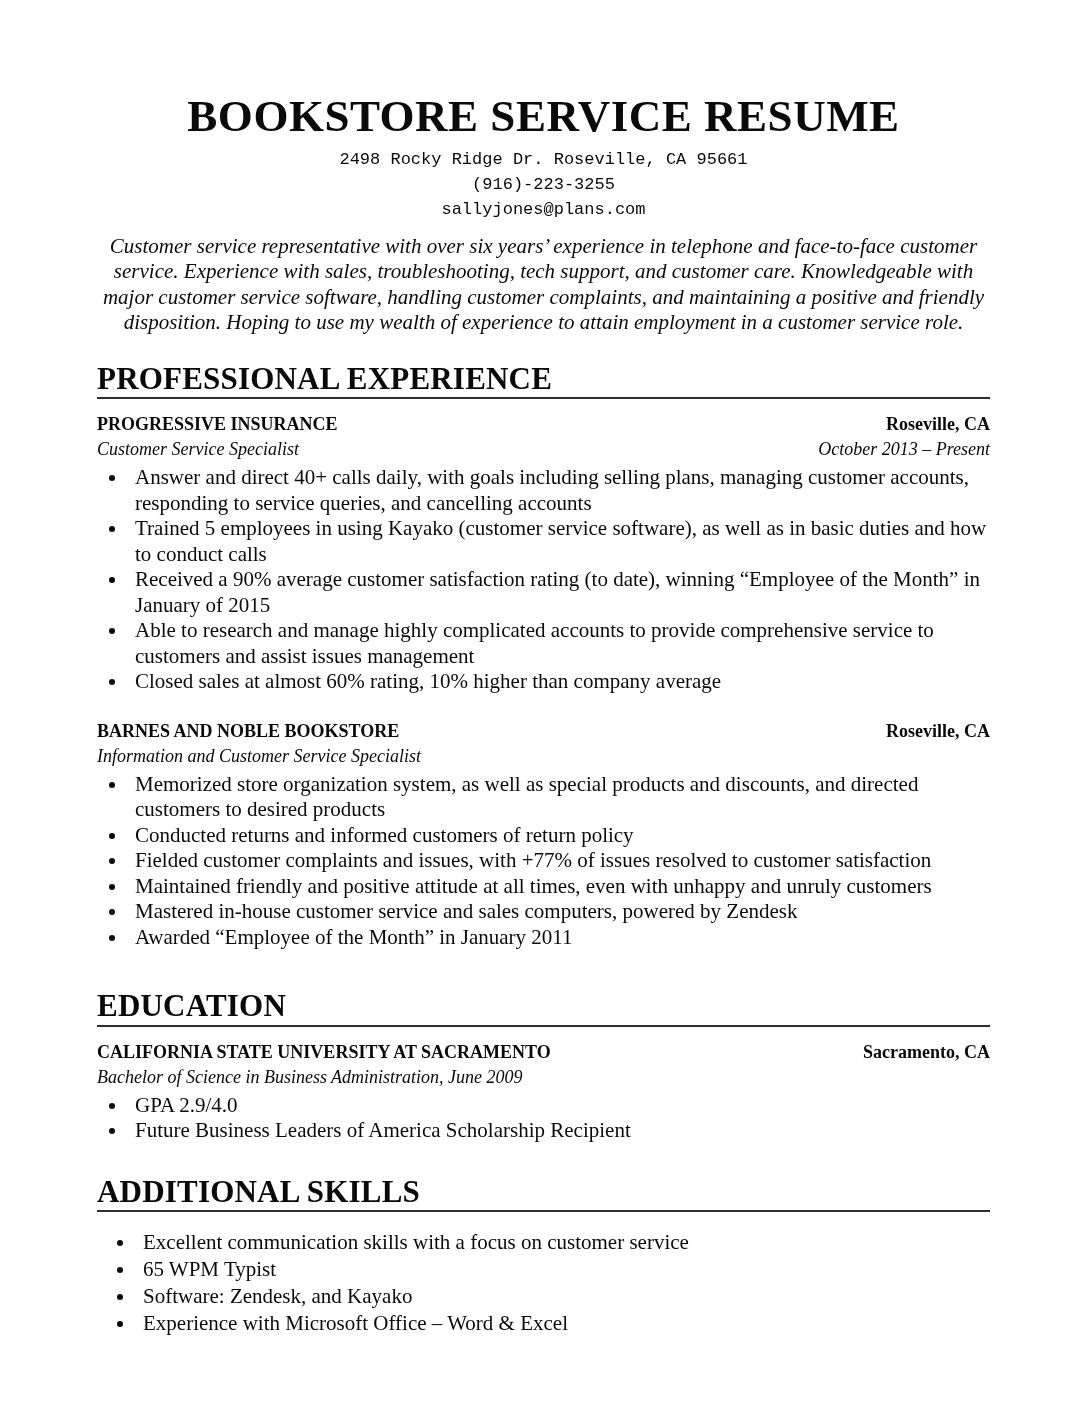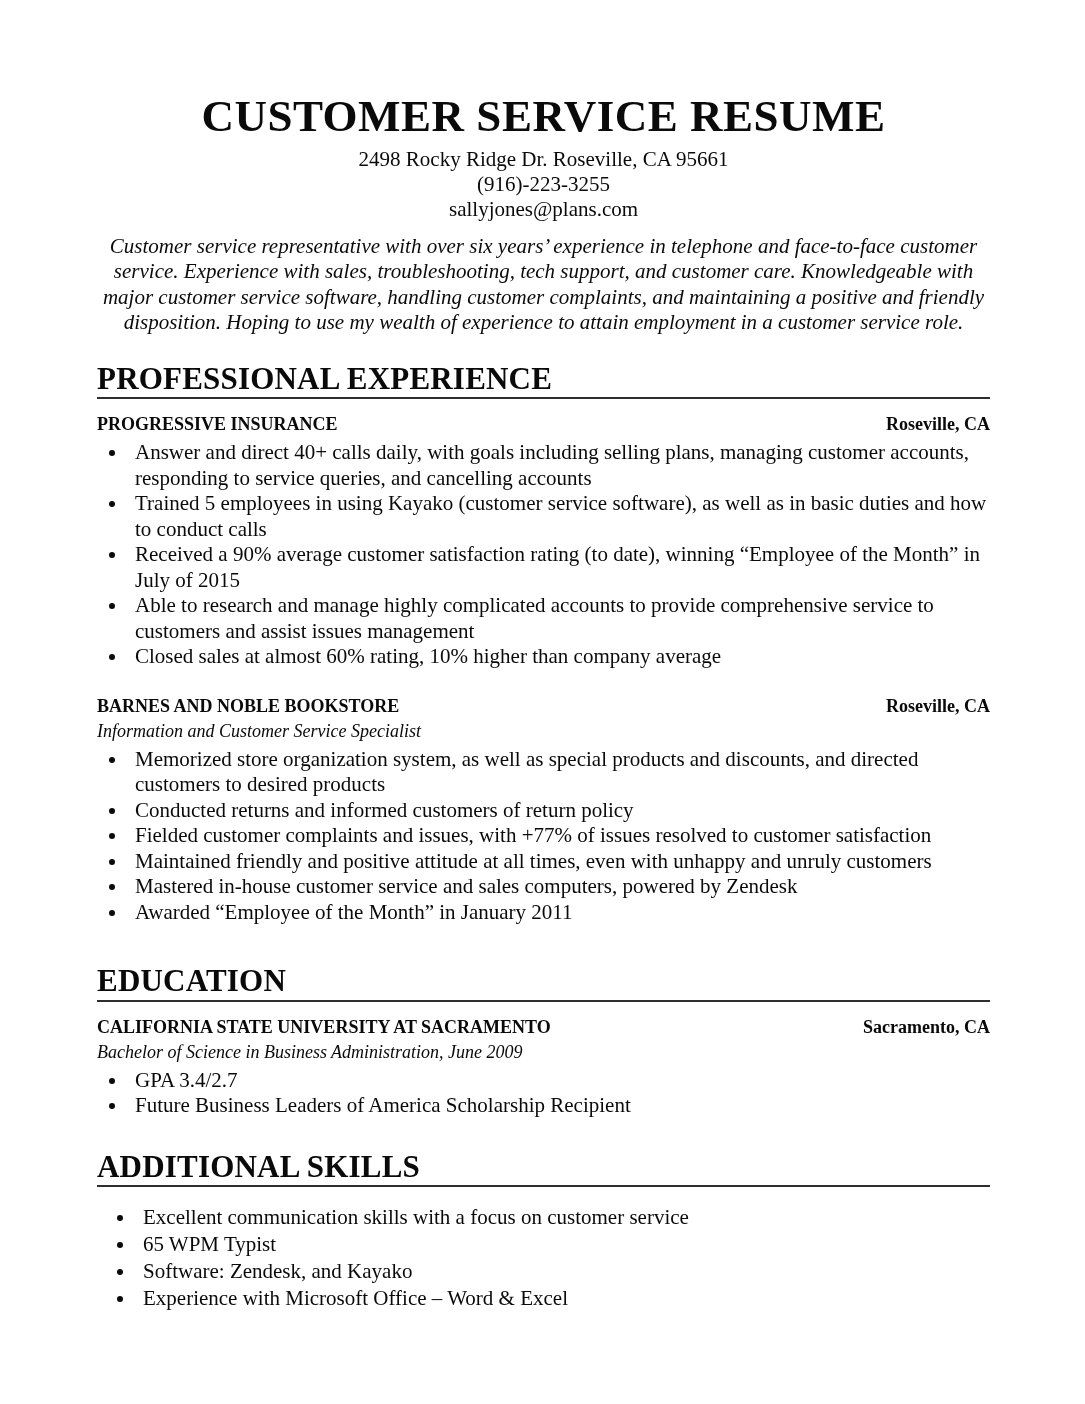--- a/index.html
+++ b/index.html
@@ -20,22 +20,23 @@
 
   
   .resume-header { text-align: center; }
   .resume-title {
     font-size: 45px;
     font-weight: bold;
     letter-spacing: 0.5px;
     line-height: 1.1;
   }
   .contact-line {
-    font-size: 21px;
+    font-size: 17px;
     line-height: 25px;
+    font-family: Liberation Mono, monospace;
   }
   .contact-block { margin-top: 5px; }
 
   
   .summary {
     margin-top: 12px;
     font-style: italic;
     font-size: 21px;
     line-height: 25.5px;
     text-align: center;
@@ -82,42 +83,46 @@
   .section-skills    { margin-top: 30px; }
   .section-skills ul.bullets { margin-top: 18px; padding-left: 39px; }
   .section-skills ul.bullets li { margin-bottom: 1.5px; }
 </style>
 </head>
 <body>
 
 <div class="page">
 
   <div class="resume-header">
-    <div class="resume-title">CUSTOMER SERVICE RESUME</div>
+    <div class="resume-title">BOOKSTORE SERVICE RESUME</div>
     <div class="contact-block">
       <div class="contact-line">2498 Rocky Ridge Dr. Roseville, CA 95661</div>
       <div class="contact-line">(916)-223-3255</div>
       <div class="contact-line">sallyjones@plans.com</div>
     </div>
   </div>
 
   <div class="summary">Customer service representative with over six years’ experience in telephone and face-to-face customer service. Experience with sales, troubleshooting, tech support, and customer care. Knowledgeable with major customer service software, handling customer complaints, and maintaining a positive and friendly disposition. Hoping to use my wealth of experience to attain employment in a customer service role.</div>
 
   <div class="section section-experience">
     <div class="section-heading">PROFESSIONAL EXPERIENCE</div>
 
     <div class="entry">
       <div class="entry-row">
         <span class="entry-name">PROGRESSIVE INSURANCE</span>
         <span class="entry-loc">Roseville, CA</span>
       </div>
+      <div class="entry-row">
+        <span class="entry-role">Customer Service Specialist</span>
+        <span class="entry-dates">October 2013 – Present</span>
+      </div>
       <ul class="bullets">
         <li>Answer and direct 40+ calls daily, with goals including selling plans, managing customer accounts, responding to service queries, and cancelling accounts</li>
         <li>Trained 5 employees in using Kayako (customer service software), as well as in basic duties and how to conduct calls</li>
-        <li>Received a 90% average customer satisfaction rating (to date), winning “Employee of the Month” in July of 2015</li>
+        <li>Received a 90% average customer satisfaction rating (to date), winning “Employee of the Month” in January of 2015</li>
         <li>Able to research and manage highly complicated accounts to provide comprehensive service to customers and assist issues management</li>
         <li>Closed sales at almost 60% rating, 10% higher than company average</li>
       </ul>
     </div>
 
     <div class="entry">
       <div class="entry-row">
         <span class="entry-name">BARNES AND NOBLE BOOKSTORE</span>
         <span class="entry-loc">Roseville, CA</span>
       </div>
@@ -140,21 +145,21 @@
 
     <div class="entry">
       <div class="entry-row">
         <span class="entry-name">CALIFORNIA STATE UNIVERSITY AT SACRAMENTO</span>
         <span class="entry-loc">Sacramento, CA</span>
       </div>
       <div class="entry-row">
         <span class="entry-role">Bachelor of Science in Business Administration, June 2009</span>
       </div>
       <ul class="bullets">
-        <li>GPA 3.4/2.7</li>
+        <li>GPA 2.9/4.0</li>
         <li>Future Business Leaders of America Scholarship Recipient</li>
       </ul>
     </div>
   </div>
 
   <div class="section section-skills">
     <div class="section-heading">ADDITIONAL SKILLS</div>
     <ul class="bullets">
       <li>Excellent communication skills with a focus on customer service</li>
       <li>65 WPM Typist</li>

